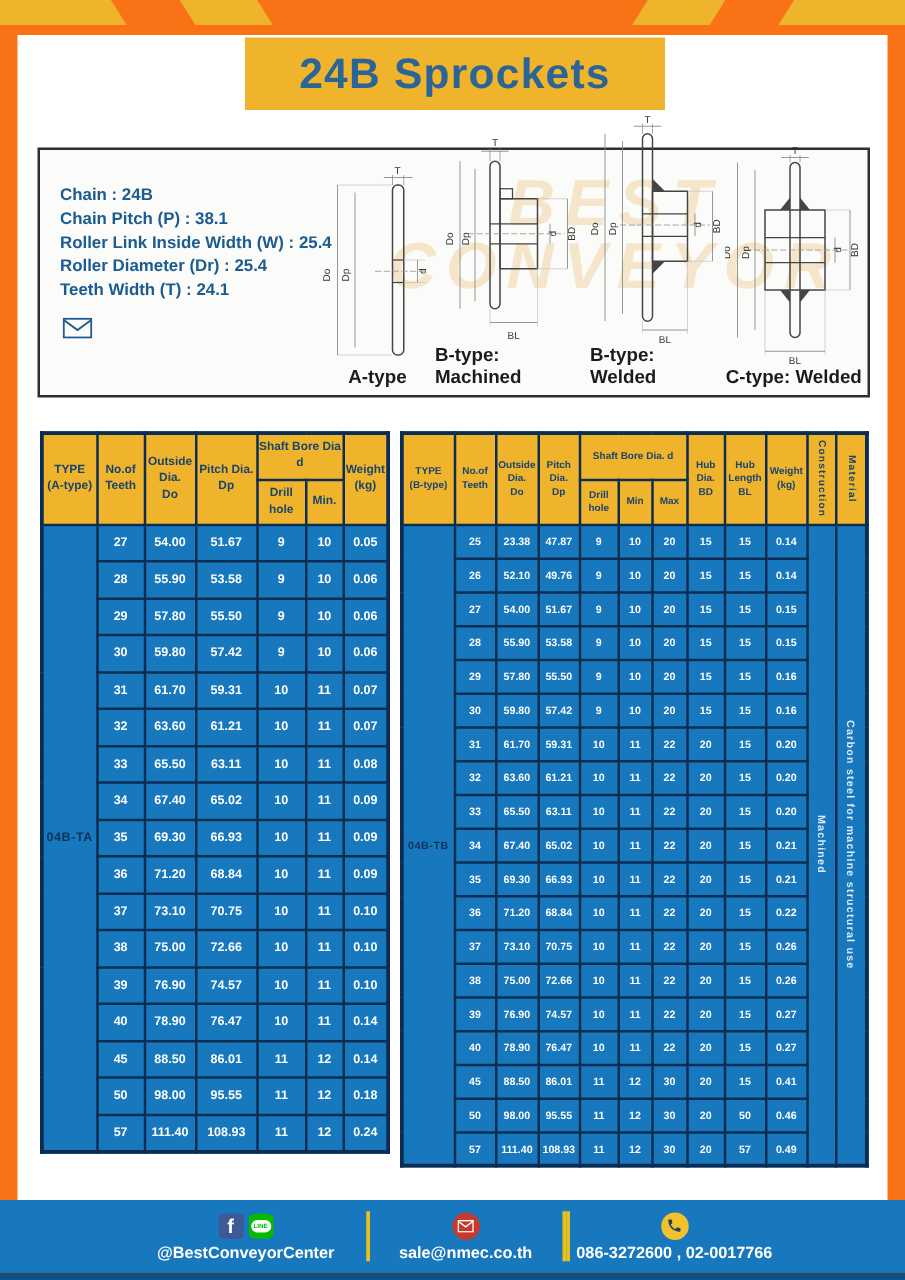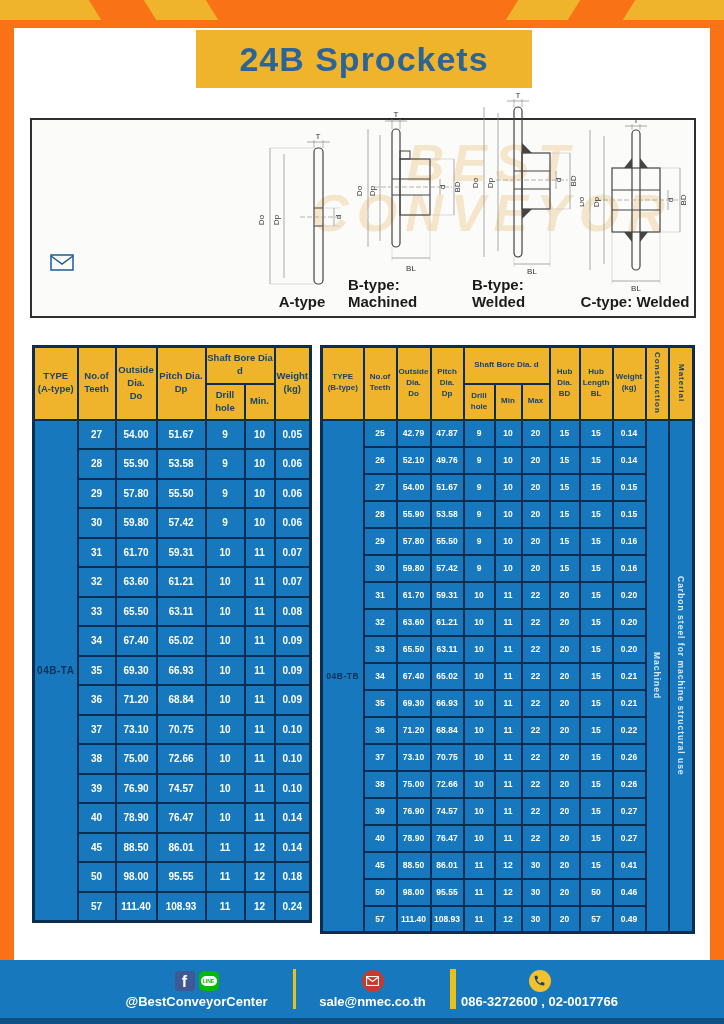--- a/index.html
+++ b/index.html
@@ -88,20 +88,27 @@
   <div class="title-banner">
     <div class="title">24B Sprockets</div>
   </div>
 
   <div class="spec-box">
     <div class="watermark">
       <div>BEST</div>
       <div>CONVEYOR</div>
     </div>
 
+    <div class="spec-lines">
+      <div>Chain : 24B</div>
+      <div>Chain Pitch (P) : 38.1</div>
+      <div>Roller Link Inside Width (W) : 25.4</div>
+      <div>Roller Diameter (Dr) : 25.4</div>
+      <div>Teeth Width (T) : 24.1</div>
+    </div>
 
     <div class="envelope-wrap">
       <svg width="24" height="17" viewBox="0 0 24 17">
         <rect x="1" y="1" width="22" height="15" fill="none" stroke="#1c5c90" stroke-width="1.5"></rect>
         <polyline points="1,2 12,10 23,2" fill="none" stroke="#1c5c90" stroke-width="1.5"></polyline>
       </svg>
     </div>
 
     <div class="drawings">
 
@@ -439,21 +446,21 @@
       <tr>
         <th>Drill hole</th>
         <th>Min</th>
         <th>Max</th>
       </tr>
     </thead>
     <tbody>
         <tr>
           <td rowspan="19" class="type-cell">04B-TB</td>
           <td>25</td>
-          <td>42.79</td>
+          <td>23.38</td>
           <td>47.87</td>
           <td>9</td>
           <td>10</td>
           <td>20</td>
           <td>15</td>
           <td>15</td>
           <td>0.14</td>
           <td rowspan="19" class="vcell">Machined</td>
           <td rowspan="19" class="vcell">Carbon steel for machine structural use</td>
         </tr>

